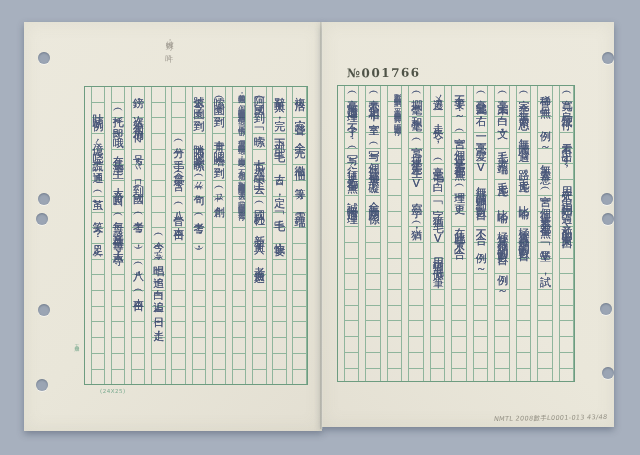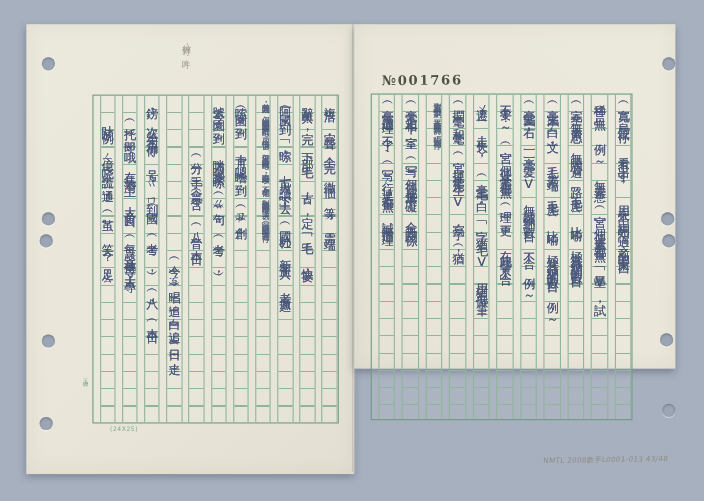--- a/index.html
+++ b/index.html
@@ -10,21 +10,21 @@
     position:relative;
   }
   .stage{position:absolute;inset:0;}
   
   .sheet{
     position:absolute;top:22px;height:409px;
     background:linear-gradient(135deg,#ece9dd 0%,#e9e6d9 55%,#e3dfd2 100%);
     box-shadow:0 3px 7px rgba(45,55,75,.38), inset 0 0 18px rgba(120,115,95,.10);
   }
   .sheet-left{left:24px;width:298px;}
-  .sheet-right{left:322px;width:292px;height:313px;
+  .sheet-right{left:322px;width:292px;height:405px;
     background:linear-gradient(225deg,#ece9dd 0%,#eae7da 55%,#e4e0d3 100%);}
   .seam{
     position:absolute;top:22px;left:320px;width:3px;height:407px;
     background:linear-gradient(to right,rgba(90,95,85,.22),rgba(250,250,245,.25));
   }
   
   .hole{
     position:absolute;width:12px;height:12px;border-radius:50%;
     background:#9ba5b4;
     box-shadow:inset 0 1px 2px rgba(60,70,90,.45), 0 1px 0 rgba(255,255,255,.5);

